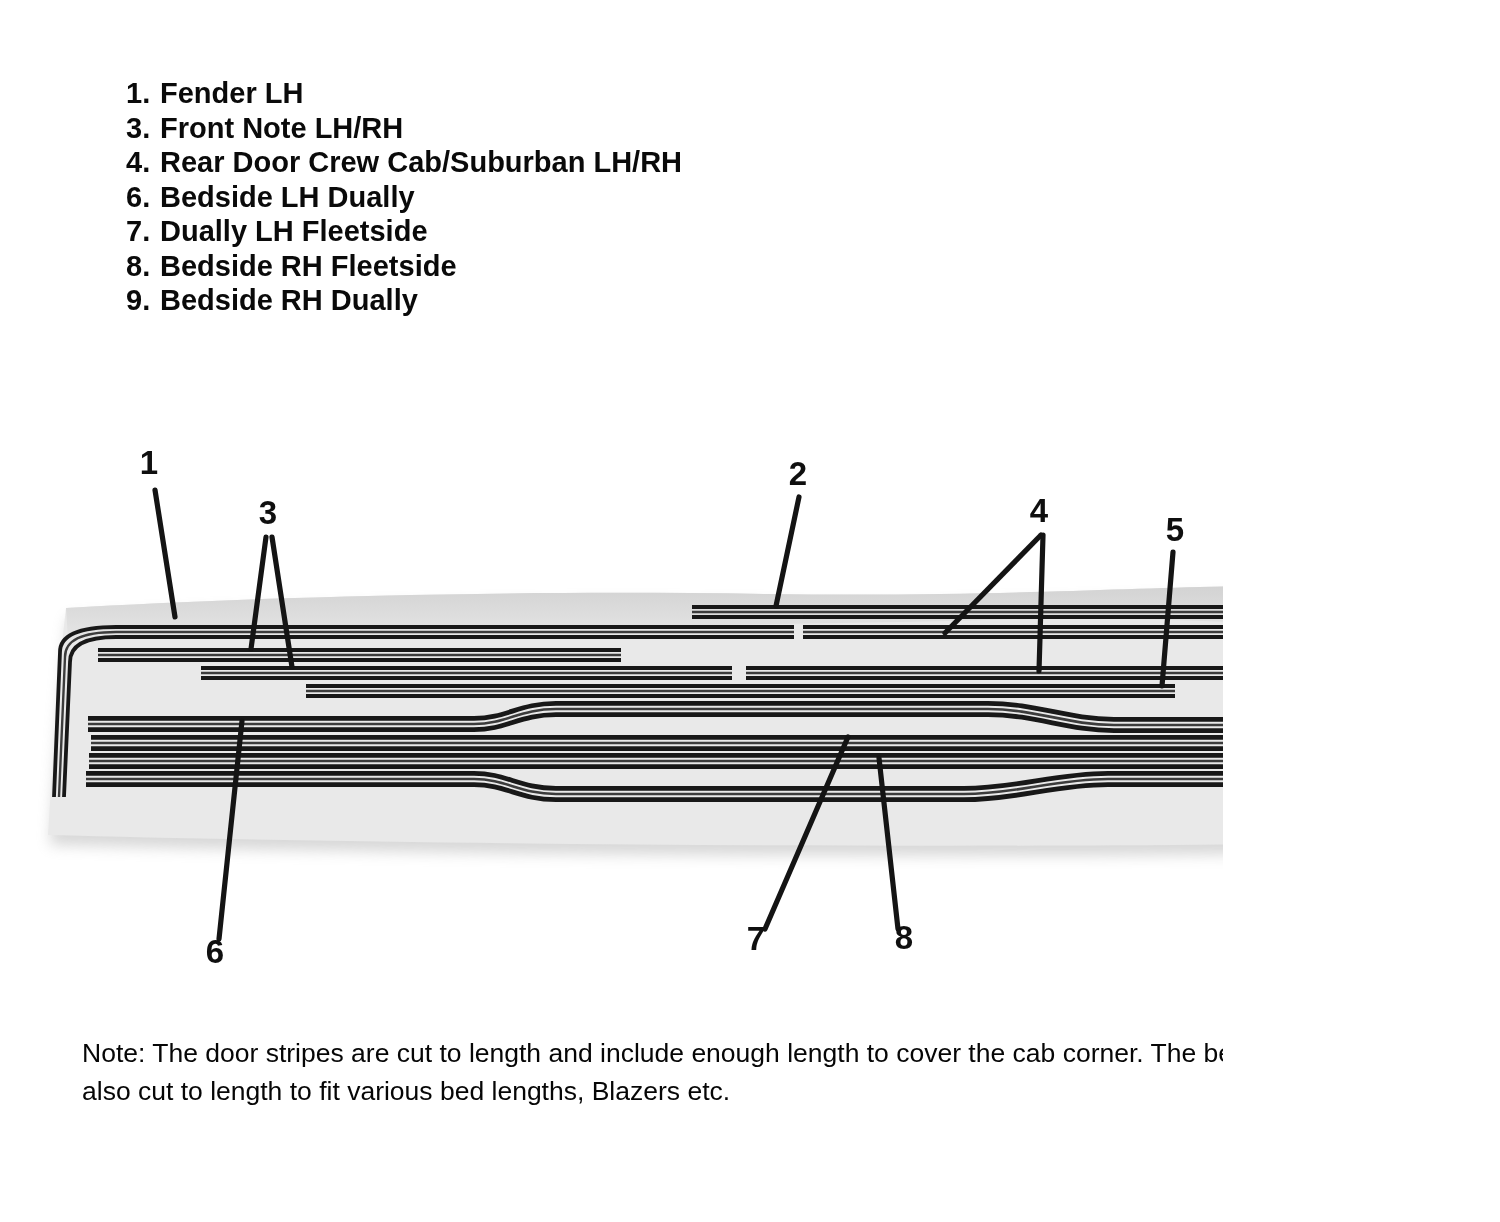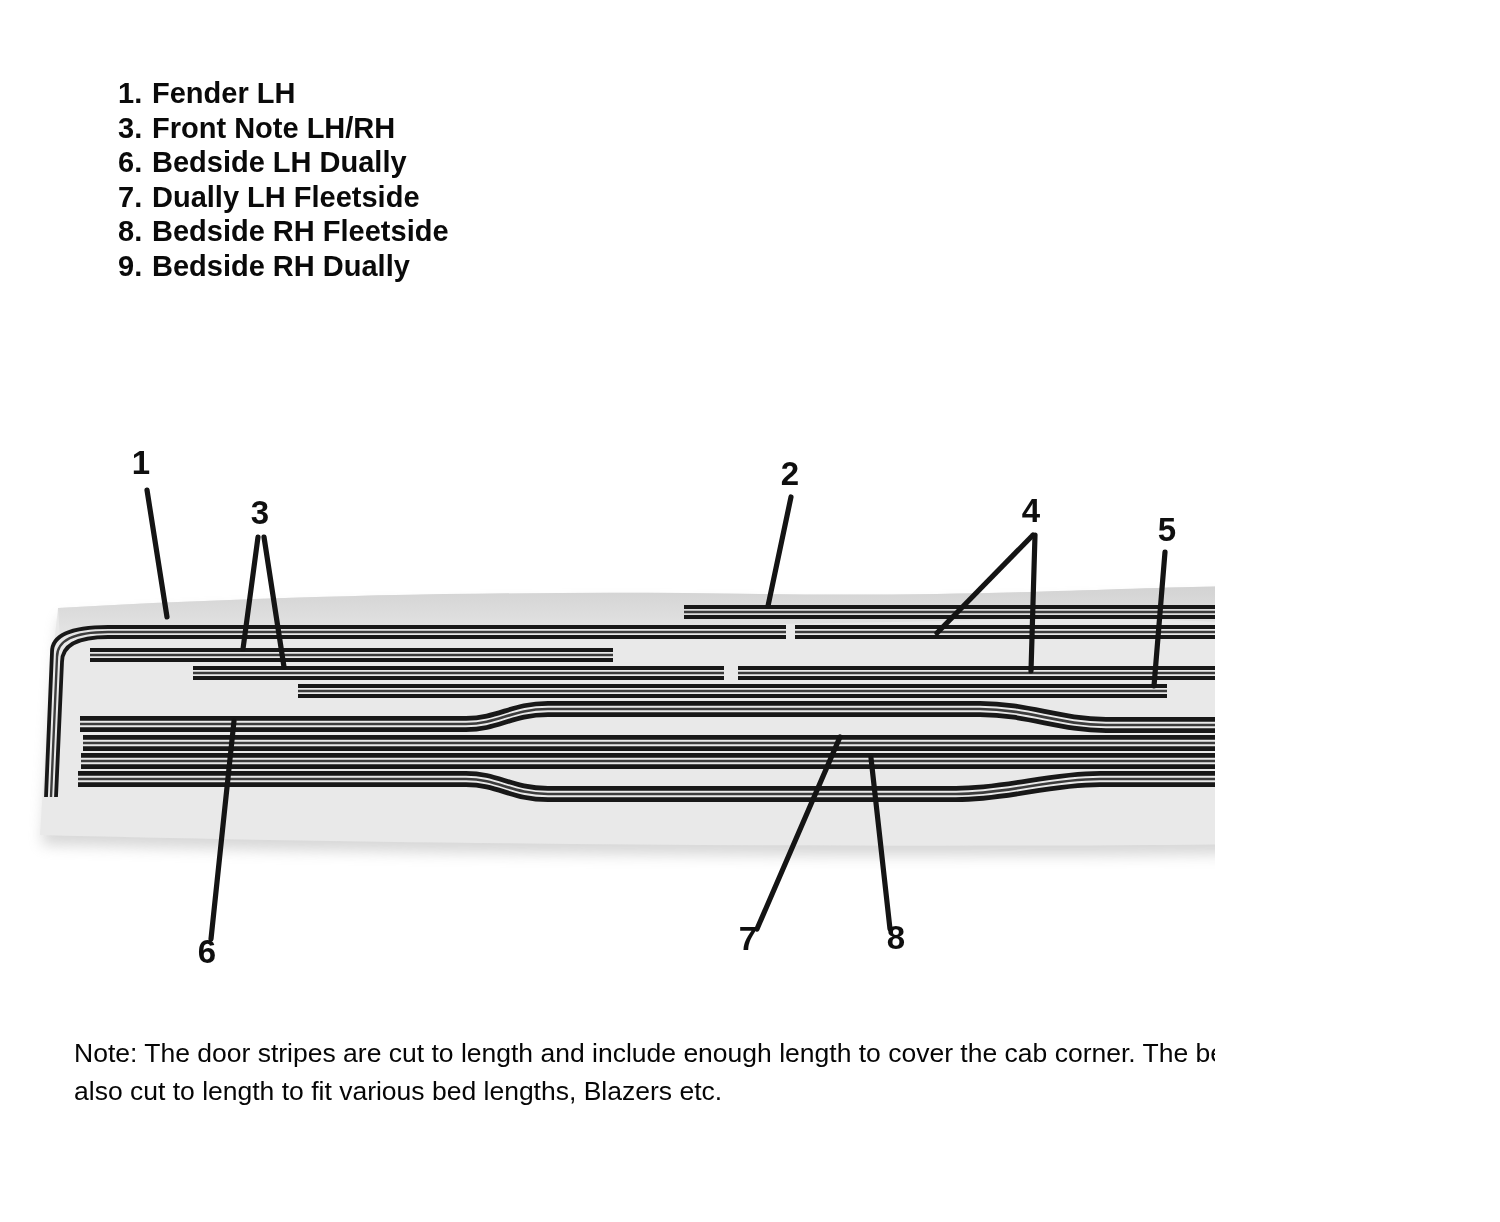--- a/index.html
+++ b/index.html
@@ -4,20 +4,21 @@
 <style>
   html, body { margin: 0; padding: 0; background: #ffffff; }
   .page {
     position: relative;
     width: 1215px;
     height: 1222px;
     background: #ffffff;
     overflow: hidden;
     font-family: "Liberation Sans", sans-serif;
     color: #0a0a0a;
+    margin-left: 8px;
   }
   .parts-list {
     position: absolute;
     left: 118px;
     top: 76px;
     font-size: 29px;
     font-weight: bold;
     line-height: 34.5px;
     letter-spacing: 0px;
     white-space: nowrap;
@@ -51,20 +52,21 @@
   }
 </style>
 </head>
 <body>
 
 <div class="page">
 
   <div class="parts-list">
     <div class="parts-item"><span class="num">1.</span><span>Fender LH</span></div>
     <div class="parts-item"><span class="num">3.</span><span>Front Note LH/RH</span></div>
+    <div class="parts-item"><span class="num">4.</span><span>Rear Door Crew Cab/Suburban LH/RH</span></div>
     <div class="parts-item"><span class="num">6.</span><span>Bedside LH Dually</span></div>
     <div class="parts-item"><span class="num">7.</span><span>Dually LH Fleetside</span></div>
     <div class="parts-item"><span class="num">8.</span><span>Bedside RH Fleetside</span></div>
     <div class="parts-item"><span class="num">9.</span><span>Bedside RH Dually</span></div>
   </div>
 
   <div class="diagram">
     <svg id="sheet-svg" width="1500" height="1222" viewBox="0 0 1500 1222">
         <defs>
           <linearGradient id="topShade" gradientUnits="userSpaceOnUse" x1="0" y1="584" x2="0" y2="648">

